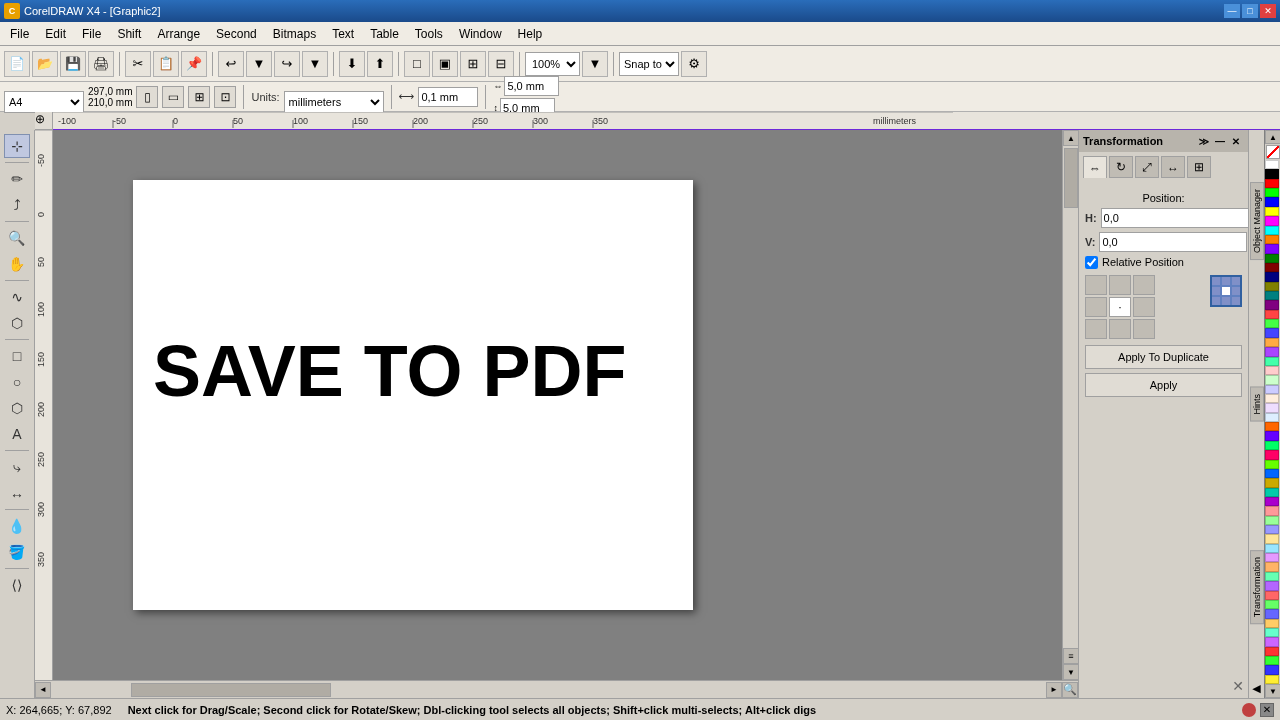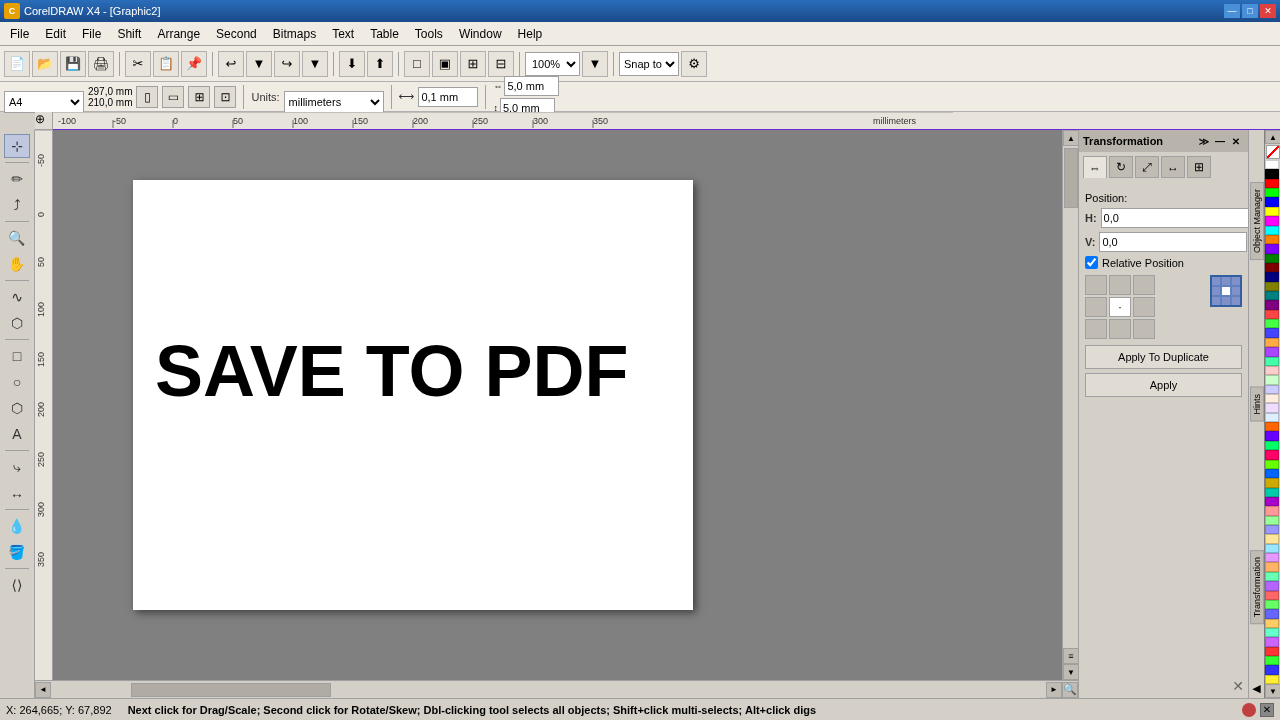--- a/index.html
+++ b/index.html
@@ -122,24 +122,24 @@
       top: 50px;
       left: 80px;
       width: 560px;
       height: 430px;
       background: white;
       box-shadow: 3px 3px 8px rgba(0,0,0,0.5);
     }
     #canvas-text {
       position: absolute;
       top: 150px;
-      left: 12px;
+      left: 0;
       right: 0;
       text-align: left;
-      padding-left: 10px;
+      padding-left: 20px;
       font-size: 72px;
       font-weight: 900;
       color: #000;
       font-family: Arial, sans-serif;
       white-space: nowrap;
     }
     .vscroll-btn { width: 16px; height: 16px; background: #c0bcb4; border: 1px solid #a0a0a0; display: flex; align-items: center; justify-content: center; font-size: 8px; cursor: pointer; }
     .vscroll-thumb { width: 14px; height: 60px; background: #b0aca4; margin: 2px auto; border: 1px solid #a0a0a0; }
 
     
@@ -183,22 +183,22 @@
     }
     .trans-tab.active { background: #e8e4dc; border-bottom: none; }
     .panel-content { padding: 6px; }
     .field-row { display: flex; align-items: center; gap: 4px; margin-bottom: 4px; font-size: 11px; }
     .field-lbl { width: 14px; color: #333; font-weight: bold; }
     .field-input { flex: 1; height: 20px; border: 1px solid #a0a0a0; font-size: 11px; padding: 0 2px; background: white; }
     .field-unit { font-size: 10px; color: #333; width: 20px; }
     .spin-btn { width: 14px; height: 10px; background: #c0bcb4; border: 1px solid #a0a0a0; cursor: pointer; display: flex; align-items: center; justify-content: center; font-size: 7px; }
     .spin-group { display: flex; flex-direction: column; }
 
-    .section-label { font-size: 11px; margin: 6px 0 4px; color: #000; }
-    .checkbox-row { display: flex; align-items: center; gap: 4px; font-size: 11px; margin-bottom: 4px; }
+    .section-label { font-size: 11px; margin: 6px 0 4px; color: #000; text-align: center; }
+    .checkbox-row { display: flex; align-items: flex-start; gap: 4px; font-size: 11px; margin-bottom: 4px; }
     .pos-grid { display: grid; grid-template-columns: repeat(3, 22px); gap: 2px; margin: 6px 0; }
     .pos-dot { width: 22px; height: 20px; background: #c0bcb4; border: 1px solid #a0a0a0; cursor: pointer; display: flex; align-items: center; justify-content: center; }
     .pos-dot.center { background: white; }
     .apply-btn { width: 100%; height: 24px; background: #e0dcd4; border: 1px solid #a0a0a0; cursor: pointer; font-size: 11px; margin-bottom: 4px; }
     .color-swatch { width: 14px; height: 10px; cursor: pointer; }
     .side-tab {
       writing-mode: vertical-rl;
       text-orientation: mixed;
       font-size: 9px;
       cursor: pointer;

